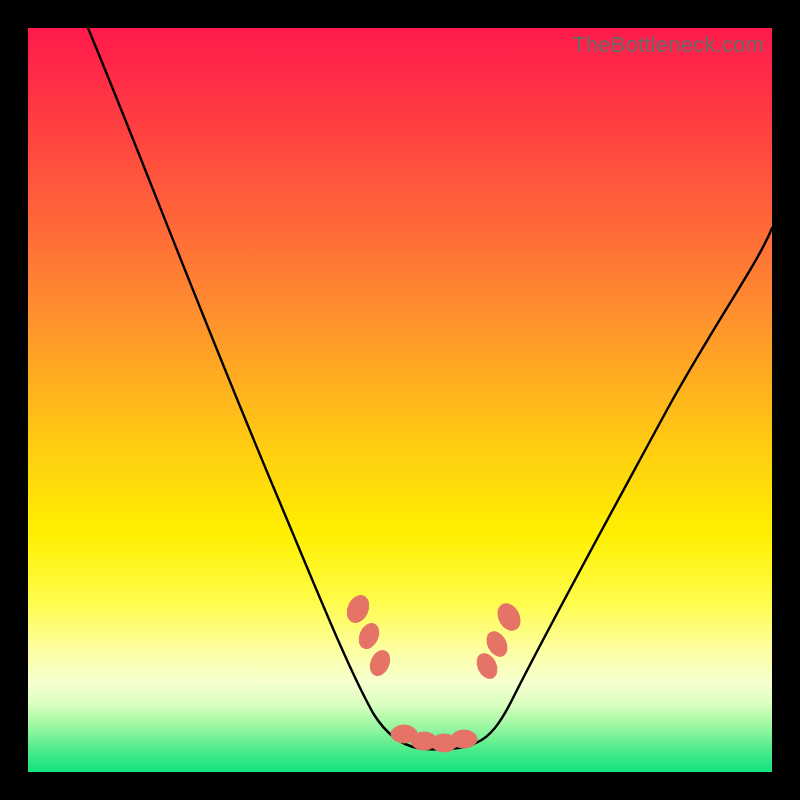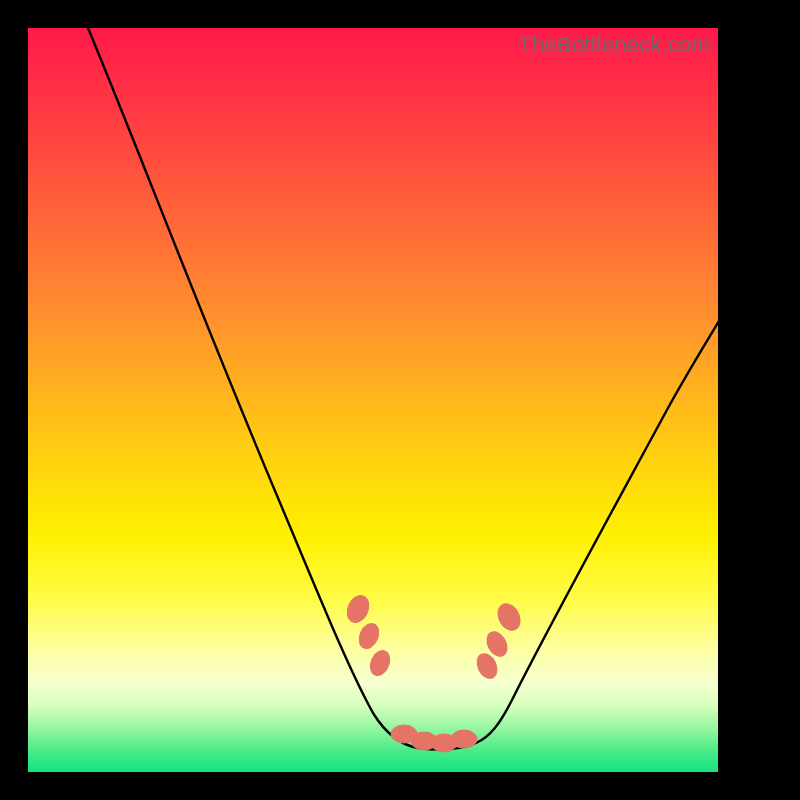--- a/index.html
+++ b/index.html
@@ -16,21 +16,21 @@
     left: 0;
     top: 0;
     width: 800px;
     height: 800px;
     background: #000;
   }
   .plot-area {
     position: absolute;
     left: 28px;
     top: 28px;
-    width: 690px;
+    width: 744px;
     height: 744px;
     
     background: linear-gradient(
       to bottom,
       #ff1a4b 0%,
       #ff2a47 6%,
       #ff4540 15%,
       #ff6a38 27%,
       #ff8e2f 38%,
       #ffb01f 48%,

